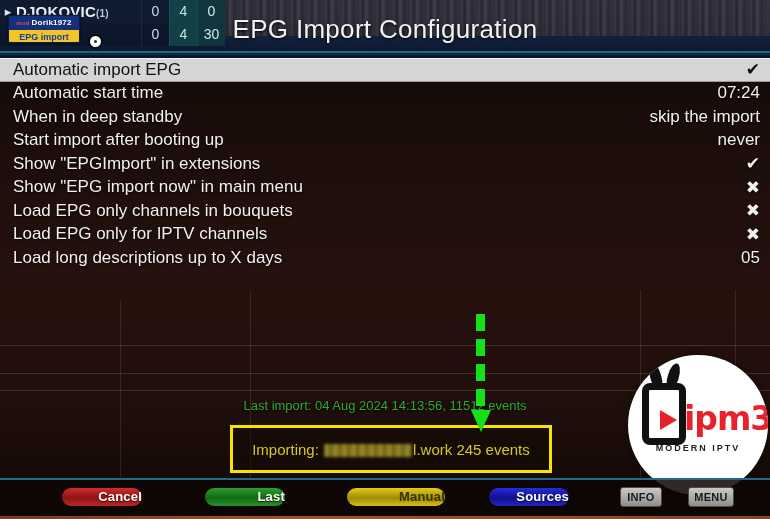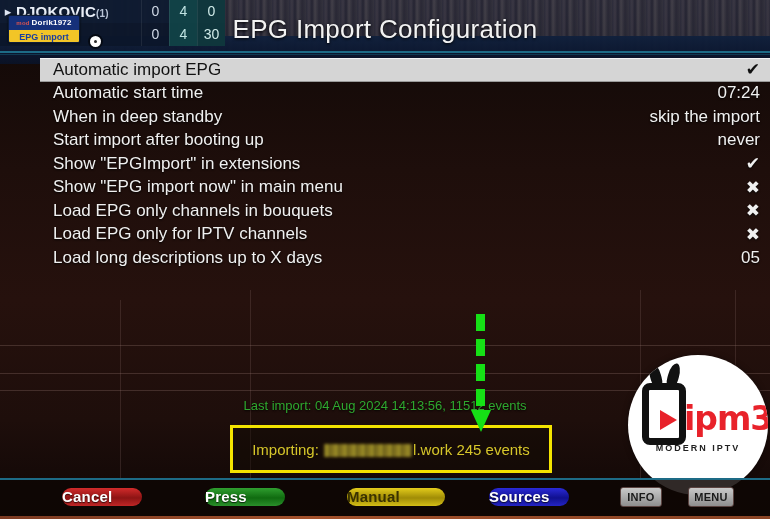--- a/index.html
+++ b/index.html
@@ -118,21 +118,21 @@
   .rule-top {
     position: absolute; left: 0; top: 51px; width: 770px; height: 2px;
     background: #1d6b86; z-index: 5;
   }
   .rule-top2 {
     position: absolute; left: 0; top: 54px; width: 770px; height: 1px;
     background: rgba(20,80,105,.6); z-index: 5;
   }
 
   
-  .list { position: absolute; left: 0; top: 58px; width: 770px; z-index: 6; padding-left: 40px; }
+  .list { position: absolute; left: 0; top: 58px; width: 770px; z-index: 6; }
   .row {
     position: relative; display: flex; align-items: center;
     height: 23.5px; padding: 0 10px 0 13px;
   }
   .row .label {
     color: #f0f0f0; font-size: 17px; white-space: nowrap;
     text-shadow: 0 1px 2px rgba(0,0,0,.9);
   }
   .row .value {
     margin-left: auto; color: #f0f0f0; font-size: 17px;
@@ -226,21 +226,21 @@
   .bottombar {
     position: absolute; left: 0; top: 480px; width: 770px; height: 39px;
     background: rgba(14,6,4,0.86); z-index: 9;
   }
   .bottombar .edge {
     position: absolute; left: 0; bottom: 0; width: 770px; height: 3px;
     background: linear-gradient(90deg,#7b3a22,#a3512c 40%,#8a4425);
   }
   .cbtn {
     position: absolute; top: 8px; height: 18px; border-radius: 9px;
-    color: #fff; font-size: 15px; font-weight: 700; text-align: left;
+    color: #fff; font-size: 13px; font-weight: 700; text-align: right;
     line-height: 18px; letter-spacing: .2px;
     text-shadow: 0 1px 1px rgba(0,0,0,.7);
   }
   .cbtn.red    { left: 62px;  width: 80px; background: linear-gradient(180deg,#d22b2b,#8d1414 55%,#c02626); }
   .cbtn.green  { left: 205px; width: 80px; background: linear-gradient(180deg,#2f9e2f,#106b10 55%,#2a8f2a); }
   .cbtn.yellow { left: 347px; width: 98px; background: linear-gradient(180deg,#e3cc1b,#a08c06 55%,#d4bd16); color:#3a3200; text-shadow:none;}
   .cbtn.blue   { left: 489px; width: 80px; background: linear-gradient(180deg,#2a2ad8,#10108f 55%,#2424c4); }
   .kbtn {
     position: absolute; top: 7px; height: 20px; border-radius: 3px;
     background: linear-gradient(180deg,#c9c9c9,#8e8e8e);
@@ -356,21 +356,21 @@
     <div class="tv">
       <div class="play"></div>
     </div>
     <div class="word"><span class="red">ipm3u</span></div>
     <div class="sub">MODERN IPTV</div>
   </div>
 
   <div class="rule-bot"></div>
   <div class="bottombar">
     <div class="cbtn red">Cancel</div>
-    <div class="cbtn green">Press</div>
+    <div class="cbtn green">Last</div>
     <div class="cbtn yellow">Manual</div>
     <div class="cbtn blue">Sources</div>
     <div class="kbtn info">INFO</div>
     <div class="kbtn menu">MENU</div>
     <div class="edge"></div>
   </div>
 
 </div>
 
 </body></html>

